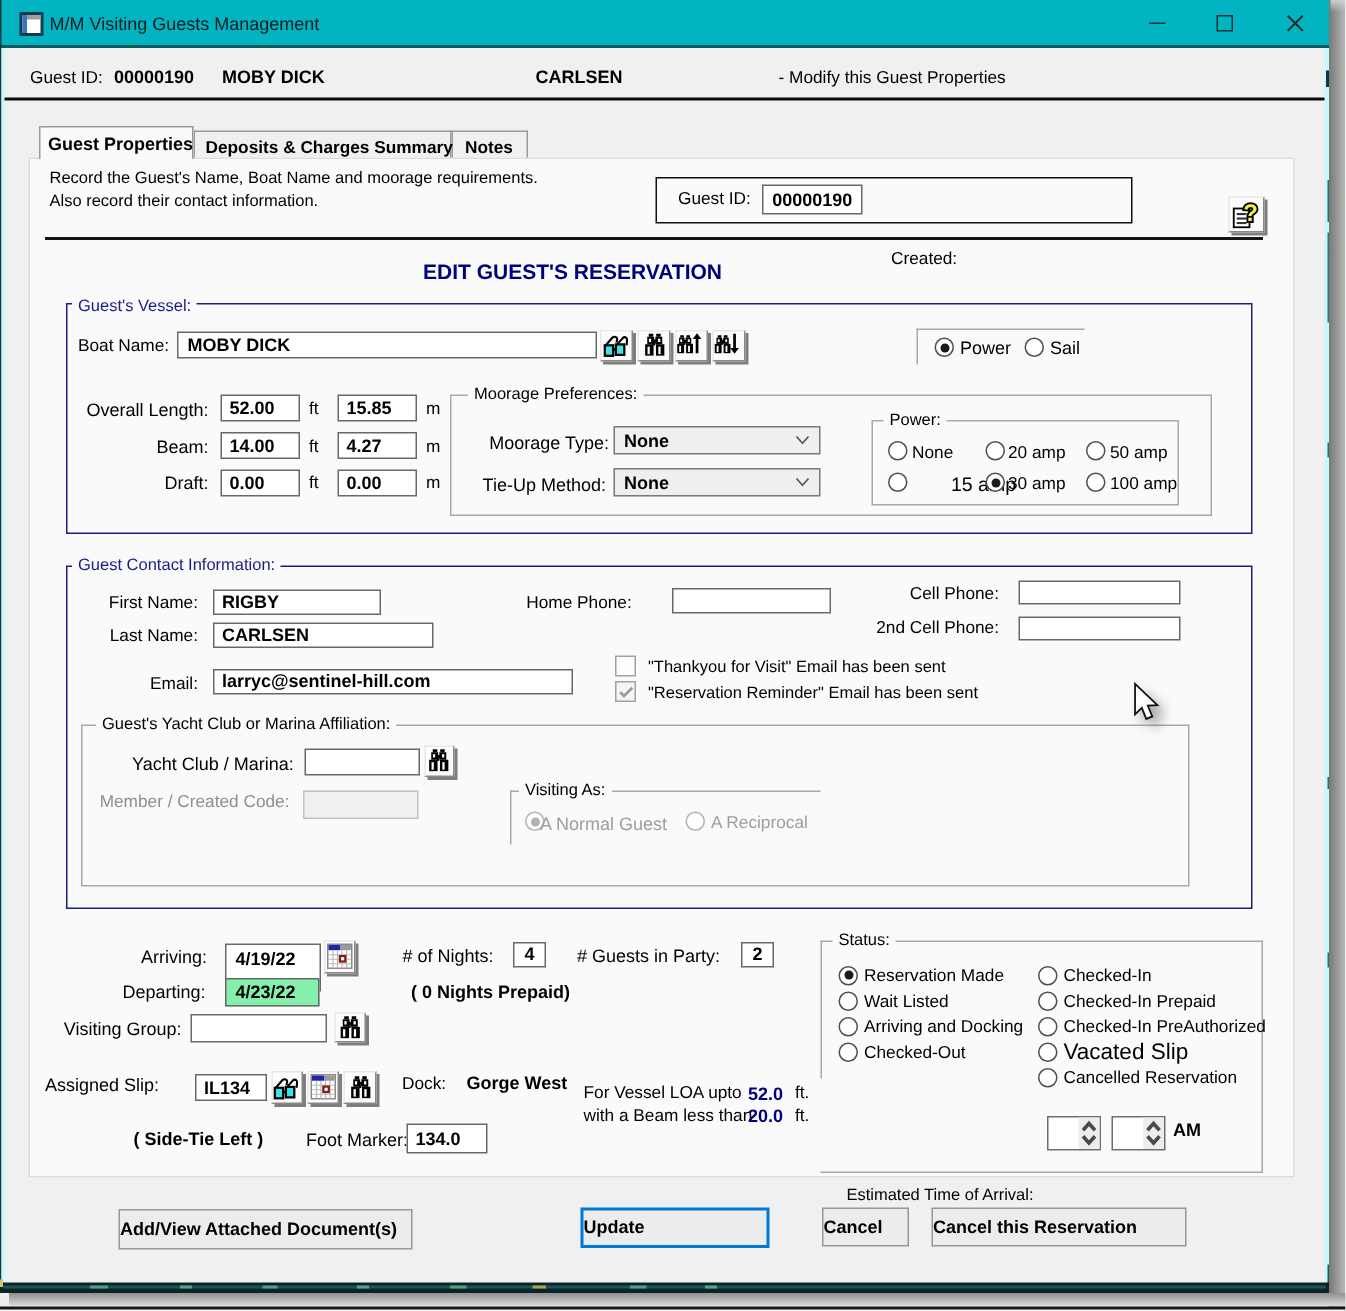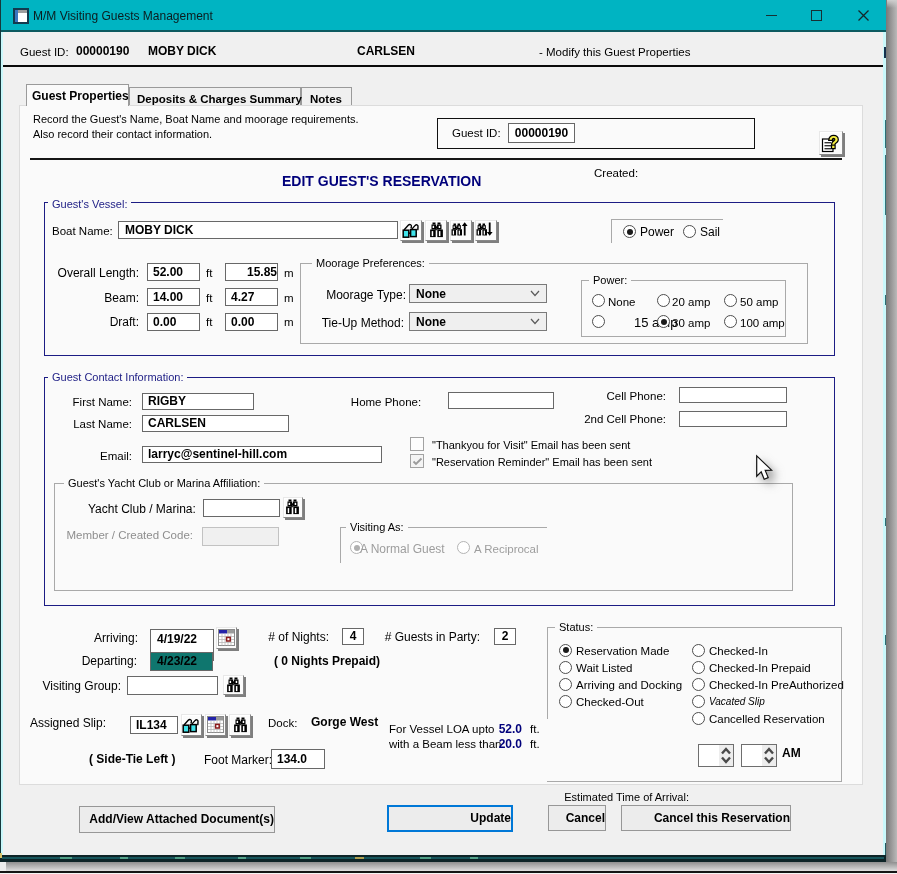--- a/index.html
+++ b/index.html
@@ -10,21 +10,21 @@
 .b{font-weight:bold;}
 .in{position:absolute;background:#fff;border:1px solid #686868;font-weight:bold;font-size:12px;color:#000;white-space:nowrap;overflow:hidden;}
 .gbn{position:absolute;border:1px solid #1c1c84;}
 .gbg{position:absolute;border:1px solid #a9a9a9;}
 .glab{position:absolute;background:#fafafa;padding:0 4px;font-size:11px;white-space:nowrap;line-height:12px;}
 .rad{position:absolute;width:13px;height:13px;border-radius:50%;border:1px solid #4e4e4e;background:#fff;}
 .rad.sel::after{content:"";position:absolute;left:2.5px;top:2.5px;width:6px;height:6px;border-radius:50%;background:#1a1a1a;}
 .rad.dis{border-color:#b4b4b4;}
 .rad.dis.sel::after{background:#b0b0b0;}
 .btn3{position:absolute;background:#fbfbfb;border:1px solid #888;border-top-color:#e8e8e8;border-left-color:#e8e8e8;box-shadow:2px 2px 0 #7e7e7e,inset 1px 1px 0 #fff;}
-.btnw{position:absolute;background:#ececec;border:1px solid #979797;font-weight:bold;font-size:12px;color:#000;text-align:right;}
+.btnw{position:absolute;background:#ececec;border:1px solid #979797;font-weight:bold;font-size:12px;color:#000;text-align:left;}
 svg{position:absolute;overflow:visible;}
 </style></head>
 <body>
 
 <div class="a" style="left:0;top:0;width:886px;height:855px;background:#f0f0f0;"></div>
 <div class="a" style="left:0;top:0;width:886px;height:31px;background:#00b4c2;"></div>
 <div class="a" style="left:0;top:30px;width:886px;height:1.5px;background:#0c5a60;"></div>
 
 <div class="a" style="left:13px;top:8px;width:16px;height:16px;background:#123a4e;"></div>
 <div class="a" style="left:15px;top:10px;width:12px;height:12px;background:#fff;"></div>
@@ -35,21 +35,21 @@
 <div class="a" style="left:766px;top:15px;width:11px;height:1px;background:#173034;"></div>
 <div class="a" style="left:811px;top:10px;width:11px;height:11px;border:1.5px solid #173034;"></div>
 <svg style="left:858px;top:10px;" width="11" height="11" viewBox="0 0 11 11">
     <path d="M0.5,0.5 L10.5,10.5 M10.5,0.5 L0.5,10.5" stroke="#14282b" stroke-width="1.3" fill="none"></path>
   </svg>
 
 <div class="lb" style="left:20px;top:44.5px;font-size:11.5px;">Guest ID:</div>
 <div class="lb b" style="left:76px;top:43.5px;">00000190</div>
 <div class="lb b" style="left:148px;top:43.5px;">MOBY DICK</div>
 <div class="lb b" style="left:357px;top:43.5px;">CARLSEN</div>
-<div class="lb" style="left:539px;top:44.5px;font-size:11.5px;">- Modify this Guest Properties</div>
+<div class="lb" style="left:519px;top:44.5px;font-size:11.5px;">- Modify this Guest Properties</div>
 <div class="a" style="left:2px;top:65px;width:882px;height:2px;background:#0a0a0a;"></div>
 
 <div class="a" style="left:0;top:0;width:1px;height:856px;background:#16383c;"></div>
 <div class="a" style="left:1px;top:32px;width:2px;height:823px;background:#c9f8fb;"></div>
 <div class="a" style="left:883px;top:32px;width:3px;height:823px;background:#c9f8fb;"></div>
 <div class="a" style="left:886px;top:31px;width:1px;height:829px;background:#39565a;"></div>
 <div class="a" style="left:884px;top:47px;width:5px;height:11px;background:#15314d;"></div>
 <div class="a" style="left:884.5px;top:120px;width:2px;height:28px;background:#2a6f74;"></div>
 <div class="a" style="left:884.5px;top:155px;width:2px;height:60px;background:#2f7479;"></div>
 <div class="a" style="left:884.5px;top:295px;width:2px;height:10px;background:#2a6f74;"></div>
@@ -165,21 +165,21 @@
   </svg>
 
 <div class="a" style="left:611px;top:219px;width:112px;height:24px;border-top:1px solid #a9a9a9;border-left:1px solid #a9a9a9;"></div>
 <div class="rad sel" style="left:623px;top:225px;"></div>
 <div class="lb" style="left:640px;top:225px;">Power</div>
 <div class="rad" style="left:683px;top:225px;"></div>
 <div class="lb" style="left:700px;top:225px;">Sail</div>
 <div class="lb lbr" style="left:39px;top:265.5px;width:100px;">Overall Length:</div>
 <div class="in" style="left:147px;top:263px;width:53px;height:18px;line-height:16px;padding-left:5px;">52.00</div>
 <div class="lb" style="left:206px;top:265.5px;font-size:11.5px;">ft</div>
-<div class="in" style="left:225px;top:263px;width:53px;height:18px;line-height:16px;padding-left:21px;">15.85</div>
+<div class="in" style="left:225px;top:263px;width:53px;height:18px;line-height:16px;padding-left:5px;">15.85</div>
 <div class="lb" style="left:284px;top:265.5px;font-size:11.5px;">m</div>
 <div class="lb lbr" style="left:39px;top:290.5px;width:100px;">Beam:</div>
 <div class="in" style="left:147px;top:288px;width:53px;height:18px;line-height:16px;padding-left:5px;">14.00</div>
 <div class="lb" style="left:206px;top:290.5px;font-size:11.5px;">ft</div>
 <div class="in" style="left:225px;top:288px;width:53px;height:18px;line-height:16px;padding-left:5px;">4.27</div>
 <div class="lb" style="left:284px;top:290.5px;font-size:11.5px;">m</div>
 <div class="lb lbr" style="left:39px;top:315.0px;width:100px;">Draft:</div>
 <div class="in" style="left:147px;top:312.5px;width:53px;height:18px;line-height:16px;padding-left:5px;">0.00</div>
 <div class="lb" style="left:206px;top:315.0px;font-size:11.5px;">ft</div>
 <div class="in" style="left:225px;top:312.5px;width:53px;height:18px;line-height:16px;padding-left:5px;">0.00</div>
@@ -272,21 +272,21 @@
     <rect x="1" y="1" width="8" height="3.5" fill="#2222a8"></rect>
     <rect x="9" y="1" width="7" height="3.5" fill="#9a9a9a"></rect>
     <path d="M1,7.5 h15 M1,10.5 h15 M1,13.5 h15 M4,4.5 v12 M7,4.5 v12 M10,4.5 v12 M13,4.5 v12" stroke="#b9b9b9" stroke-width="0.8"></path>
     <rect x="8.6" y="8.4" width="3.6" height="3.6" fill="#fff" stroke="#8b1a1a" stroke-width="1.5"></rect>
   </svg>
 <div class="lb lbr" style="left:229px;top:630px;width:100px;"># of Nights:</div>
 <div class="in" style="left:342px;top:628px;width:22px;height:17px;line-height:15px;text-align:center;">4</div>
 <div class="lb lbr" style="left:380px;top:630px;width:100px;"># Guests in Party:</div>
 <div class="in" style="left:494px;top:628px;width:22px;height:17px;line-height:15px;text-align:center;">2</div>
 <div class="lb lbr" style="left:37px;top:654px;width:100px;">Departing:</div>
-<div class="in" style="left:150px;top:652px;width:63px;height:19px;line-height:17px;padding-left:6px;background:#0f766e;">4/23/22</div>
+<div class="in" style="left:150px;top:652px;width:63px;height:19px;line-height:17px;padding-left:6px;background:#86efac;">4/23/22</div>
 <div class="lb b" style="left:274px;top:654px;">( 0 Nights Prepaid)</div>
 <div class="lb lbr" style="left:21px;top:679px;width:100px;">Visiting Group:</div>
 <div class="in" style="left:127px;top:676px;width:91px;height:19px;"></div>
 <div class="btn3" style="left:223px;top:675px;width:21px;height:20px;"></div>
 <svg style="left:225px;top:677px;" width="17" height="16" viewBox="0 0 17 16">
     <rect x="4.50" y="0.50" width="3.00" height="2.00" fill="#000"></rect>
     <rect x="9.50" y="0.50" width="3.00" height="2.00" fill="#000"></rect>
     <rect x="3.50" y="2.50" width="4.60" height="5.00" fill="#000"></rect>
     <rect x="8.90" y="2.50" width="4.60" height="5.00" fill="#000"></rect>
     <rect x="6.70" y="4.30" width="2.60" height="2.40" fill="#000"></rect>
@@ -356,21 +356,21 @@
 <div class="lb" style="left:576px;top:678px;font-size:11.5px;">Arriving and Docking</div>
 <div class="rad" style="left:559px;top:694.5px;"></div>
 <div class="lb" style="left:576px;top:695px;font-size:11.5px;">Checked-Out</div>
 <div class="rad" style="left:692px;top:643.5px;"></div>
 <div class="lb" style="left:709px;top:644px;font-size:11.5px;">Checked-In</div>
 <div class="rad" style="left:692px;top:660.5px;"></div>
 <div class="lb" style="left:709px;top:661px;font-size:11.5px;">Checked-In Prepaid</div>
 <div class="rad" style="left:692px;top:677.5px;"></div>
 <div class="lb" style="left:709px;top:678px;font-size:11.5px;">Checked-In PreAuthorized</div>
 <div class="rad" style="left:692px;top:694.5px;"></div>
-<div class="lb" style="left:709px;top:695px;font-size:10px;font-style:italic;">Vacated Slip</div>
+<div class="lb" style="left:709px;top:695px;font-size:15px;">Vacated Slip</div>
 <div class="rad" style="left:692px;top:711.5px;"></div>
 <div class="lb" style="left:709px;top:712px;font-size:11.5px;">Cancelled Reservation</div>
 <div class="lb lbr" style="left:489px;top:746px;width:200px;font-size:11px;margin-top:44px;">Estimated Time of Arrival:</div>
 <div class="a" style="left:698px;top:744px;width:36px;height:23px;background:#fff;border:1px solid #6e6e6e;"></div>
 <div class="a" style="left:719px;top:745px;width:14px;height:21px;background:#ededed;"></div>
 <svg style="left:720px;top:747px;" width="12" height="8" viewBox="0 0 12 8">
     <path d="M2,6.5 L6,2 L10,6.5" stroke="#4a4a4a" stroke-width="2.4" fill="none"></path>
   </svg>
 <svg style="left:720px;top:756px;" width="12" height="8" viewBox="0 0 12 8">
     <path d="M2,1.5 L6,6 L10,1.5" stroke="#4a4a4a" stroke-width="2.4" fill="none"></path>

